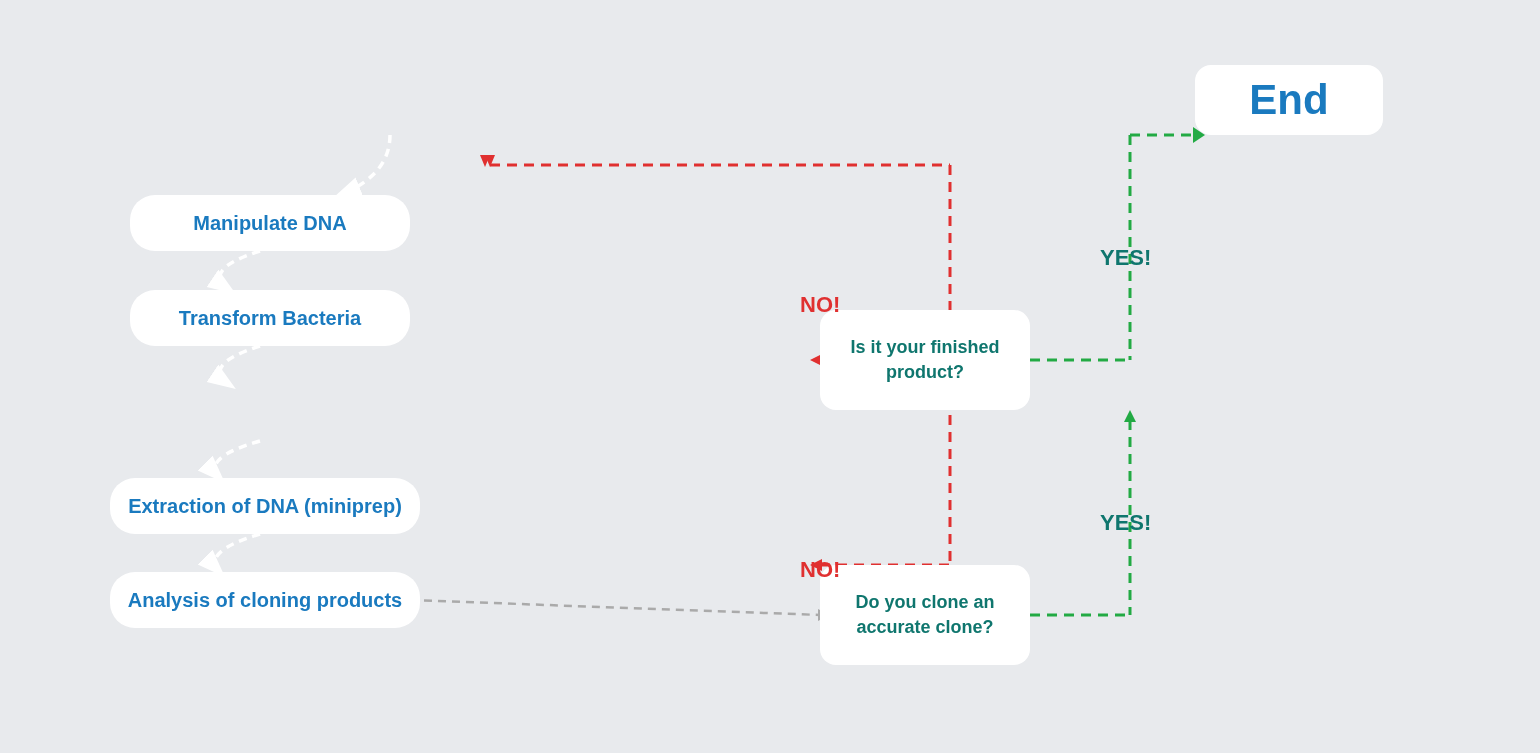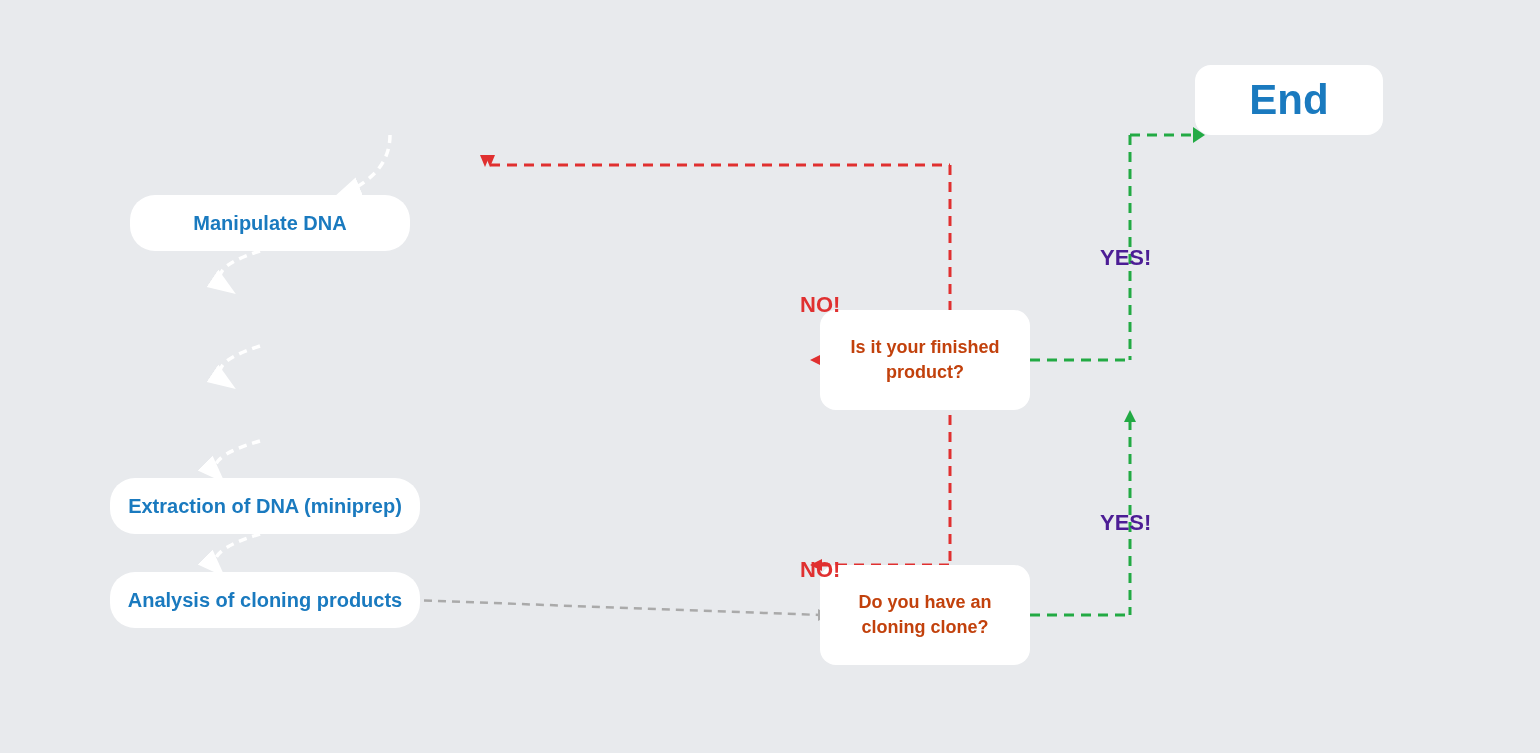--- a/index.html
+++ b/index.html
@@ -77,21 +77,21 @@
 
     .step1 { top: 195px; }
     .step2 { top: 290px; }
     .step3 { top: 385px; }
     .step4 { top: 478px; }
     .step5 { top: 572px; }
 
     .question-box {
       width: 210px;
       height: 100px;
-      color: #c2410c;
+      color: #0f766e;
       font-weight: 600;
       font-size: 18px;
       line-height: 1.4;
       padding: 20px;
     }
 
     .question1 {
       left: 820px;
       top: 310px;
     }
@@ -117,21 +117,21 @@
       font-weight: 800;
       font-size: 22px;
     }
 
     .label-no {
       color: #e03030;
       margin-top: 47px;
     }
 
     .label-yes {
-      color: #4c1d95;
+      color: #0f766e;
     }
 
     .no1 { left: 800px; top: 245px; }
     .no2 { left: 800px; top: 510px; }
     .yes1 { left: 1100px; top: 245px; }
     .yes2 { left: 1100px; top: 510px; }
   </style>
 </head>
 <body>
 
@@ -192,36 +192,39 @@
 
 
   <div class="box end-box">
     <span class="end-label">End</span>
   </div>
 
   <div class="box step-box step1 box-blue">
     <span>Manipulate DNA</span>
   </div>
 
+  <div class="box step-box step2 box-blue">
+    <span>Transform Bacteria</span>
+  </div>
 
 
   <div class="box step-box step4 box-blue" style="width:310px; left:110px;">
     <span>Extraction of DNA (miniprep)</span>
   </div>
 
   <div class="box step-box step5 box-blue" style="width:310px; left:110px;">
     <span>Analysis of cloning products</span>
   </div>
 
   <div class="box question-box question1 box-dark">
     <span>Is it your finished product?</span>
   </div>
 
   <div class="box question-box question2 box-dark">
-    <span>Do you have an cloning clone?</span>
+    <span>Do you clone an accurate clone?</span>
   </div>
 
   <div class="label label-no no1">NO!</div>
   <div class="label label-no no2">NO!</div>
   <div class="label label-yes yes1">YES!</div>
   <div class="label label-yes yes2">YES!</div>
 
 </div>
 
 </body></html>

